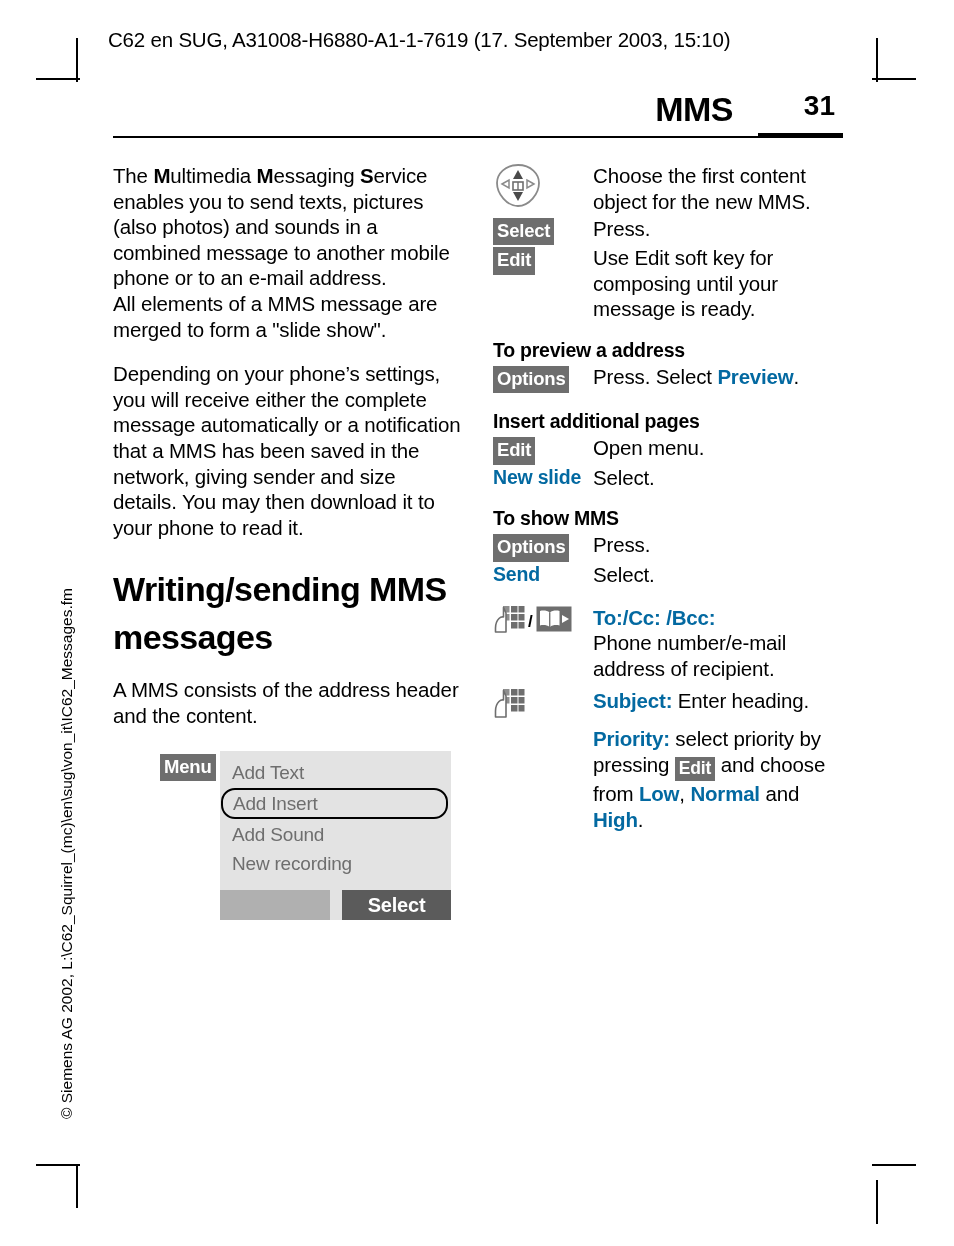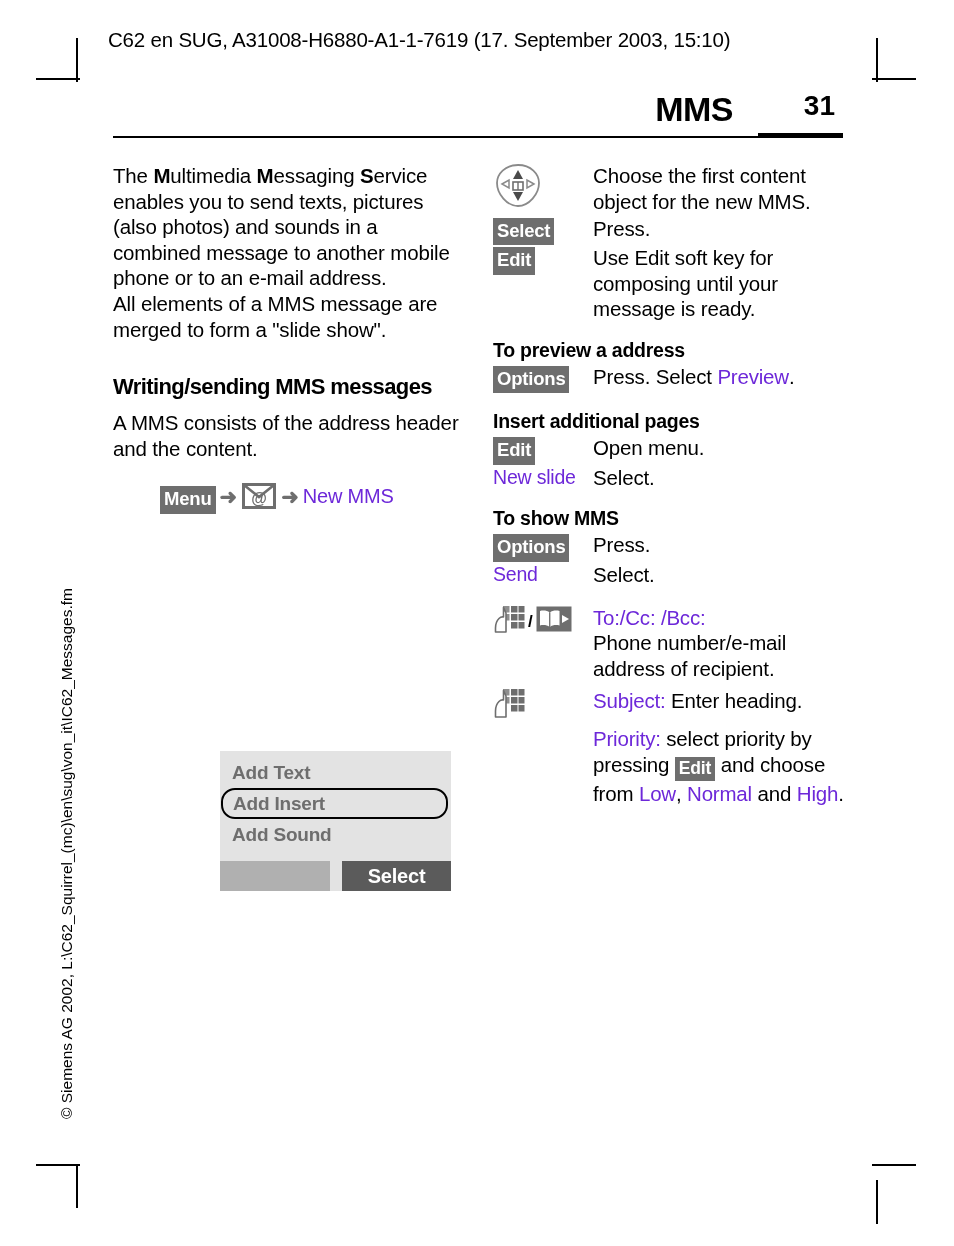--- a/index.html
+++ b/index.html
@@ -101,43 +101,43 @@
   p.body {
     margin: 0 0 0 0;
     font-size: 20.5px;
     line-height: 25.6px;
     letter-spacing: -0.15px;
   }
   p.body + p.body { margin-top: 19px; }
   .b { font-weight: bold; }
 
   h2.sec {
-    margin: 25px 0 4px 0;
-    font-size: 22px;
-    font-weight: bold;
-    line-height: 39px;
+    margin: 25px 0 16px 0;
+    font-size: 34px;
+    font-weight: bold;
+    line-height: 48px;
     letter-spacing: -0.6px;
   }
 
   
   .chip {
     display: inline-block;
     background: #6e6e6e;
     color: #ffffff;
     font-weight: bold;
     font-size: 18.5px;
     line-height: 1;
     padding: 4px 4px 5px 4px;
     vertical-align: -2px;
     letter-spacing: -0.2px;
   }
   .chip.sm { font-size: 17.5px; padding: 3px 4px 4px 4px; }
   .grey-term {
-    color: #6d28d9;
-    font-weight: normal;
+    color: #0369a1;
+    font-weight: bold;
     letter-spacing: -0.2px;
   }
 
   .arrow {
     display: inline-block;
     color: #6e6e6e;
     font-weight: bold;
     font-size: 21px;
     vertical-align: -1px;
     margin: 0 4px;
@@ -159,21 +159,21 @@
   .phone-mock {
     position: absolute;
     left: 220px; top: 751px;
     width: 231px;
     background: #e3e3e3;
     border: 0;
   }
   .mock-list { padding: 7px 0 6px 0; }
   .mock-item {
     font-size: 19px;
-    font-weight: bold;
+    font-weight: normal;
     color: #6e6e6e;
     padding: 2px 0 2px 12px;
     line-height: 25px;
     letter-spacing: -0.2px;
   }
   .mock-item.selected {
     border: 2px solid #000;
     border-radius: 14px;
     padding: 0px 0 0px 10px;
     margin: 1px 3px 1px 1px;
@@ -252,39 +252,41 @@
 </div>
 <div class="rule-thin"></div>
 <div class="rule-thick"></div>
 
 <div class="side-note">© Siemens AG 2002, L:\C62_Squirrel_(mc)\en\sug\von_it\IC62_Messages.fm</div>
 
 <div class="col-left">
 
   <p class="body"><span>The </span><span class="b">M</span><span>ultimedia </span><span class="b">M</span><span>essaging </span><span class="b">S</span><span>ervice enables you to send texts, pictures (also photos) and sounds in a combined message to another mobile phone or to an e-mail address.</span><br><span>All elements of a MMS message are merged to form a "slide show".</span></p>
 
+  <p class="body">Depending on your phone’s settings, you will receive either the complete message automatically or a notification that a MMS has been saved in the network, giving sender and size details. You may then download it to your phone to read it.</p>
 
   <h2 class="sec">Writing/sending MMS messages</h2>
 
   <p class="body">A MMS consists of the address header and the content.</p>
 
   <div class="menu-path">
     <span class="chip">Menu</span><span class="arrow">➜</span><span class="env-icon"><svg width="34" height="26" viewBox="0 0 34 26">
           <rect x="1.5" y="1.5" width="31" height="23" fill="#ffffff" stroke="#6e6e6e" stroke-width="3"></rect>
           <path d="M2 2 L17 14 L32 2" fill="none" stroke="#6e6e6e" stroke-width="2.6"></path>
           <text x="17" y="21" font-family="Liberation Sans, sans-serif" font-size="16" font-weight="bold" fill="#6e6e6e" text-anchor="middle">@</text>
         </svg></span><span class="arrow">➜</span><span class="grey-term" style="font-size:20px">New MMS</span>
   </div>
 </div>
 
 <div class="phone-mock">
   <div class="mock-list">
     <div class="mock-item">Add Text</div>
     <div class="mock-item selected">Add Insert</div>
     <div class="mock-item">Add Sound</div>
+    <div class="mock-item">New recording</div>
   </div>
   <div class="mock-softkeys">
     <div class="softkey-left"></div>
     <div class="softkey-right">Select</div>
   </div>
 </div>
 
 <div class="col-right">
 
   <div class="instr">

